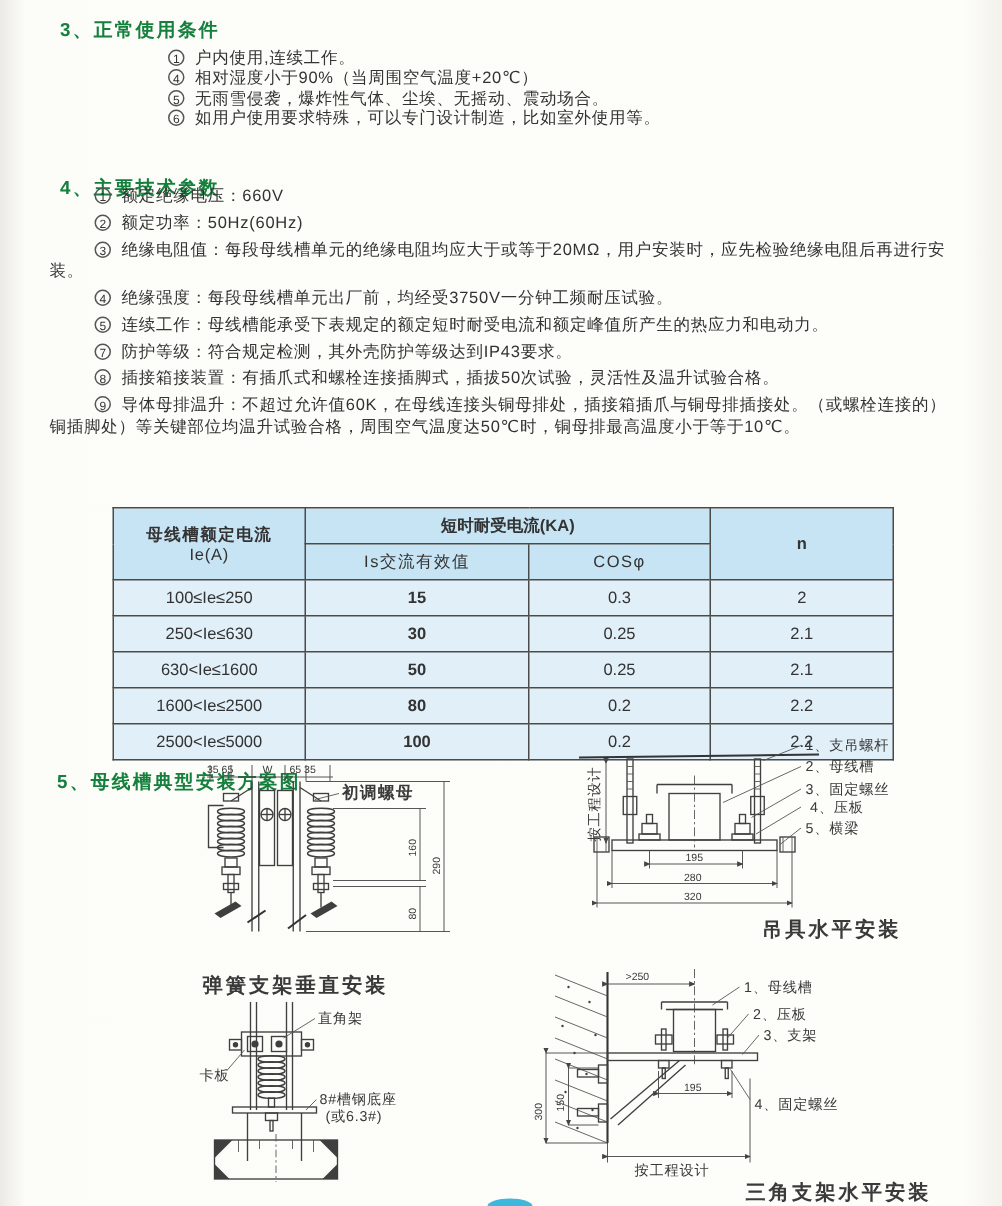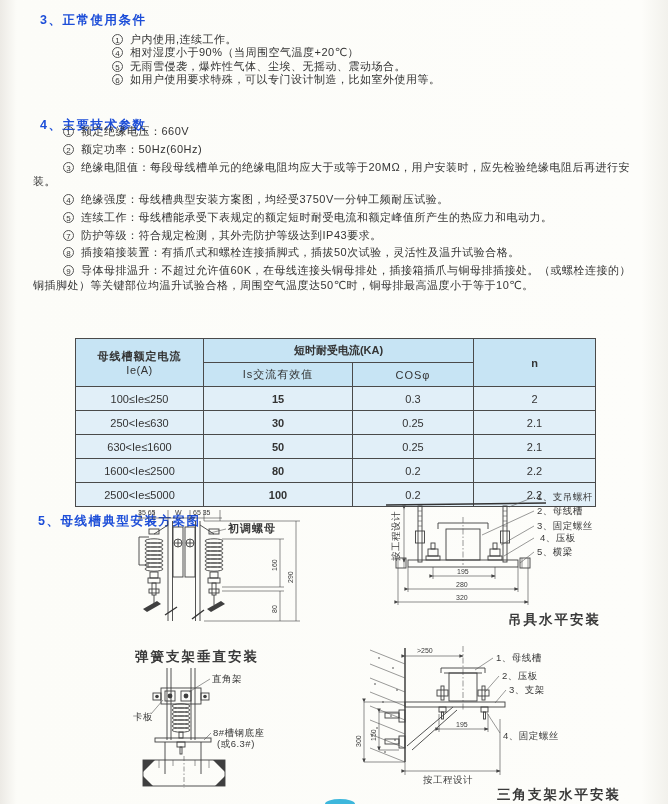--- a/index.html
+++ b/index.html
@@ -12,21 +12,21 @@
   *{box-sizing:border-box;margin:0;padding:0;}
   html,body{width:668px;height:804px;overflow:hidden;}
   body{
     font-family:"Liberation Sans","DejaVu Sans",sans-serif;
     color:var(--text-color);
     background:linear-gradient(90deg,#eceae5 0%,#fcfcf8 2.5%,#fdfdfa 96%,#f2f1ec 100%);
     position:relative;
   }
   .sec-heading{
     position:absolute;left:40px;
-    font-size:12.5px;font-weight:600;letter-spacing:1.5px;color:#1d4ed8;
+    font-size:12.5px;font-weight:600;letter-spacing:1.5px;color:#15803d;
   }
   .s3-items{position:absolute;left:64px;top:33px;width:560px;margin-left:48px;}
   .s3-items p{font-size:11px;line-height:13.4px;letter-spacing:0.5px;white-space:nowrap;}
   .s4-items{position:absolute;left:33px;top:124px;width:606px;}
   .s4-items p{font-size:11px;line-height:14.6px;letter-spacing:0.5px;text-indent:30px;margin-bottom:3.2px;}
   .circ{
     display:inline-block;width:11px;height:11px;border:1px solid #555;border-radius:50%;
     font-size:8px;line-height:11px;text-align:center;text-indent:0;
     vertical-align:0px;margin-right:7px;letter-spacing:0;
   }
@@ -73,21 +73,21 @@
   <p><span class="circ">4</span><span>相对湿度小于90%（当周围空气温度+20℃）</span></p>
   <p><span class="circ">5</span><span>无雨雪侵袭，爆炸性气体、尘埃、无摇动、震动场合。</span></p>
   <p><span class="circ">6</span><span>如用户使用要求特殊，可以专门设计制造，比如室外使用等。</span></p>
 </div>
 
 <div class="sec-heading" style="top:117px;">4、主要技术参数</div>
 <div class="s4-items">
   <p><span class="circ">1</span><span>额定绝缘电压：660V</span></p>
   <p><span class="circ">2</span><span>额定功率：50Hz(60Hz)</span></p>
   <p><span class="circ">3</span><span>绝缘电阻值：每段母线槽单元的绝缘电阻均应大于或等于20MΩ，用户安装时，应先检验绝缘电阻后再进行安装。</span></p>
-  <p><span class="circ">4</span><span>绝缘强度：母线槽典型安装方案图，均经受3750V一分钟工频耐压试验。</span></p>
+  <p><span class="circ">4</span><span>绝缘强度：每段母线槽单元出厂前，均经受3750V一分钟工频耐压试验。</span></p>
   <p><span class="circ">5</span><span>连续工作：母线槽能承受下表规定的额定短时耐受电流和额定峰值所产生的热应力和电动力。</span></p>
   <p><span class="circ">7</span><span>防护等级：符合规定检测，其外壳防护等级达到IP43要求。</span></p>
   <p><span class="circ">8</span><span>插接箱接装置：有插爪式和螺栓连接插脚式，插拔50次试验，灵活性及温升试验合格。</span></p>
   <p><span class="circ">9</span><span>导体母排温升：不超过允许值60K，在母线连接头铜母排处，插接箱插爪与铜母排插接处。（或螺栓连接的）铜插脚处）等关键部位均温升试验合格，周围空气温度达50℃时，铜母排最高温度小于等于10℃。</span></p>
 </div>
 
 <table class="ratings">
   <colgroup>
       <col class="c1">
       <col class="c2">

